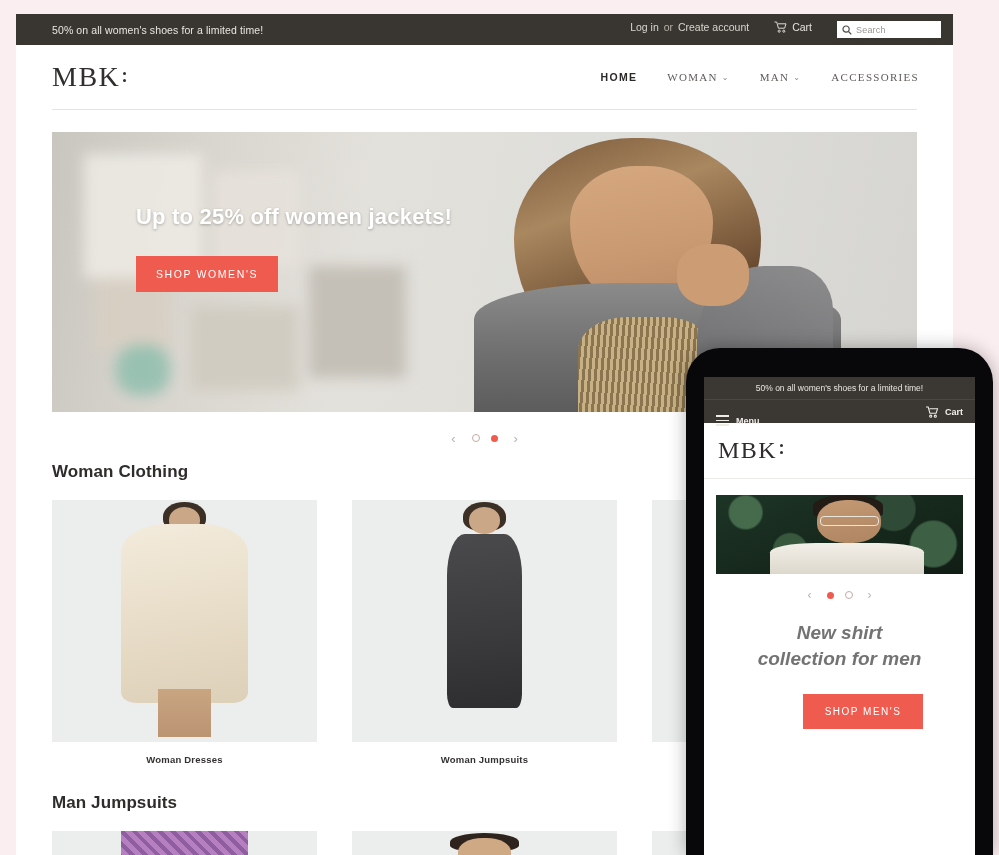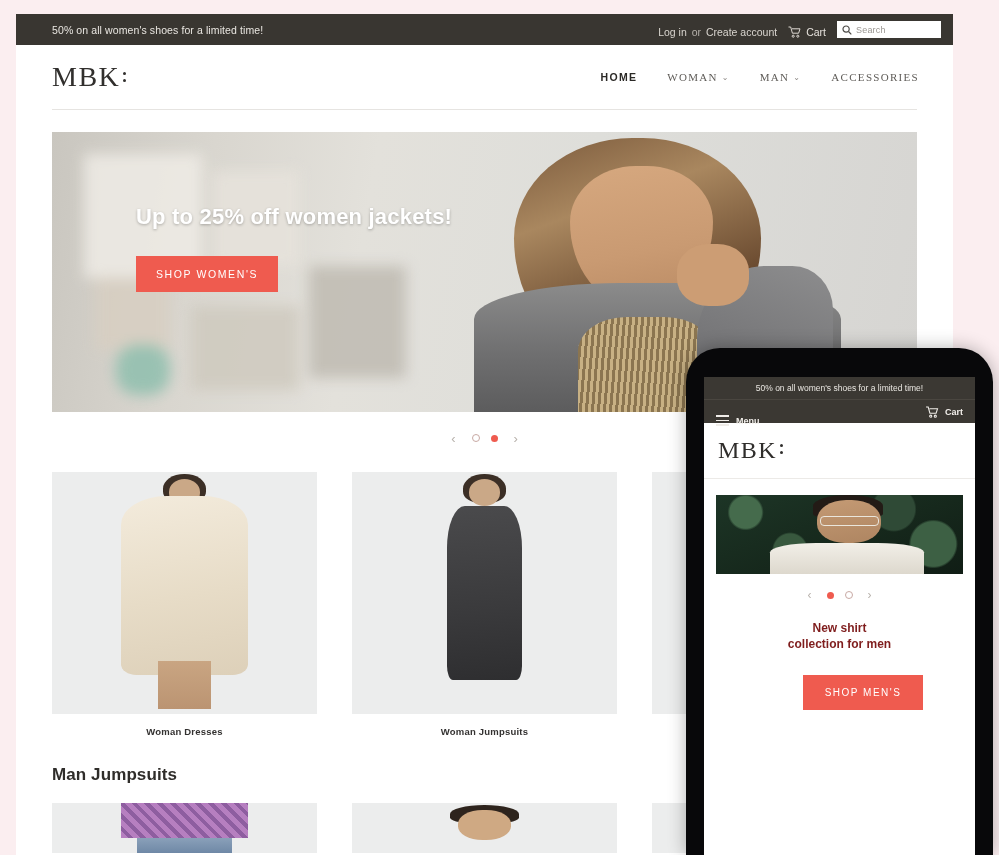--- a/index.html
+++ b/index.html
@@ -33,22 +33,22 @@
   }
   .announce-text {
     font-size: 10.5px;
     letter-spacing: .1px;
     color: #e9e6e1;
     white-space: nowrap;
   }
   .announce-right {
     margin-left: auto;
     display: flex;
-    align-items: flex-end;
-    gap: 11px;
+    align-items: flex-start;
+    gap: 25px;
   }
   .acct {
     font-size: 10.5px;
     color: #d9d5cf;
     white-space: nowrap;
   }
   .acct .sep { color: #b6b1aa; margin: 0 2px; }
   .cart-link {
     display: flex; align-items: center; gap: 5px;
     font-size: 10.5px; color: #e6e2dd;
@@ -389,24 +389,25 @@
   }
   .m-carousel {
     margin-top: 14px;
     display: flex; align-items: center; justify-content: center; gap: 15px;
   }
   .m-chev { color: #b9b3ad; font-size: 12px; }
   .m-dots { display: flex; align-items: center; gap: 11px; }
   .m-title {
     margin-top: 18px;
     text-align: center;
-    font-size: 12px;
+    font-size: 19px;
     font-weight: bold;
-    color: #7f1d1d;
+    color: #737373;
     line-height: 1.36;
+    font-style: italic;
   }
   .m-btn-wrap { margin-top: 22px; text-align: center; padding-left: 47px; }
   .m-btn {
     display: inline-block;
     background: #ef5b4f; color: #fff;
     font-size: 10px; letter-spacing: 1.5px;
     padding: 12px 22px;
   }
 </style>
 </head>
@@ -497,20 +498,21 @@
 
     <div class="carousel">
       <span class="chev">‹</span>
       <span class="dots">
         <span class="dot-ring"></span>
         <span class="dot-fill"></span>
       </span>
       <span class="chev">›</span>
     </div>
 
+    <div class="sec-title">Woman Clothing</div>
     <div class="grid">
       <div class="cell">
         <div class="thumb">
           <div class="fig">
             <div class="f-hair"></div>
               <div class="f-head"></div>
             <div class="f-dress"></div>
               <div class="f-legs"></div>
           </div>
         </div>

